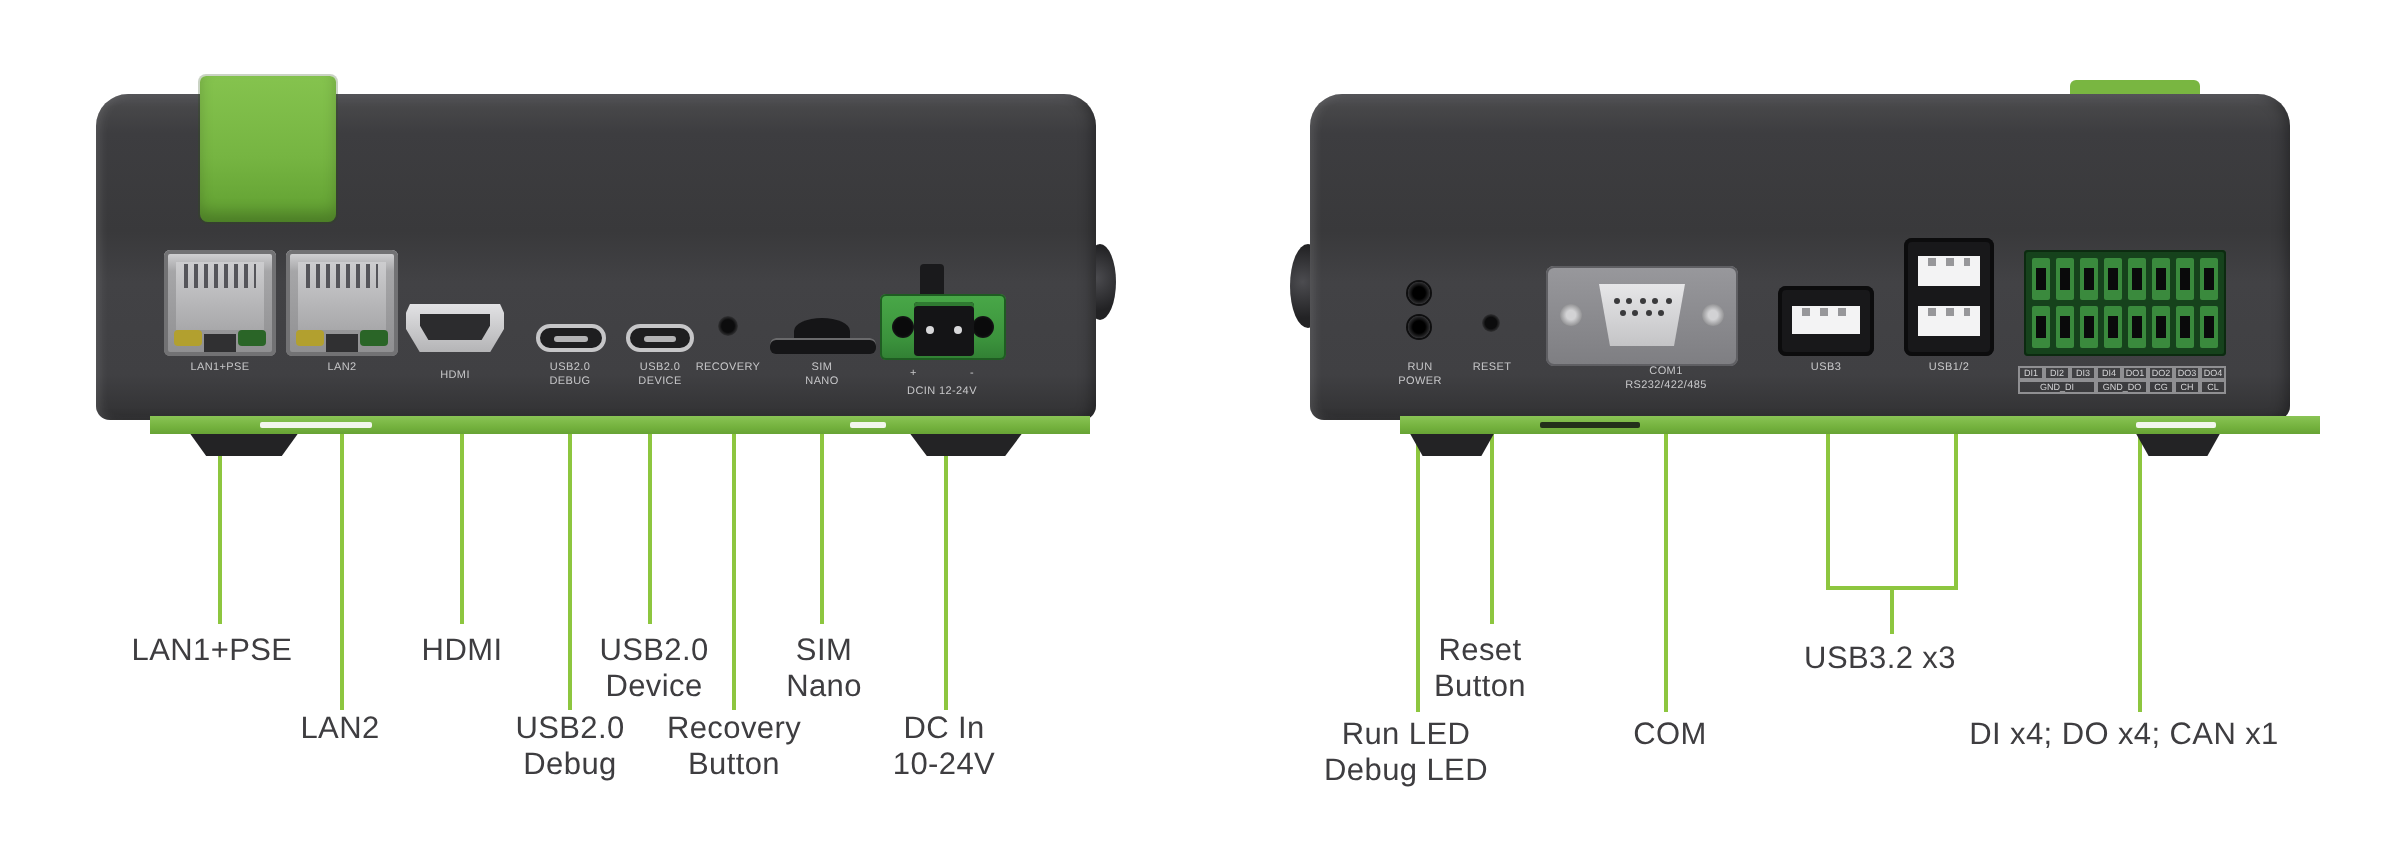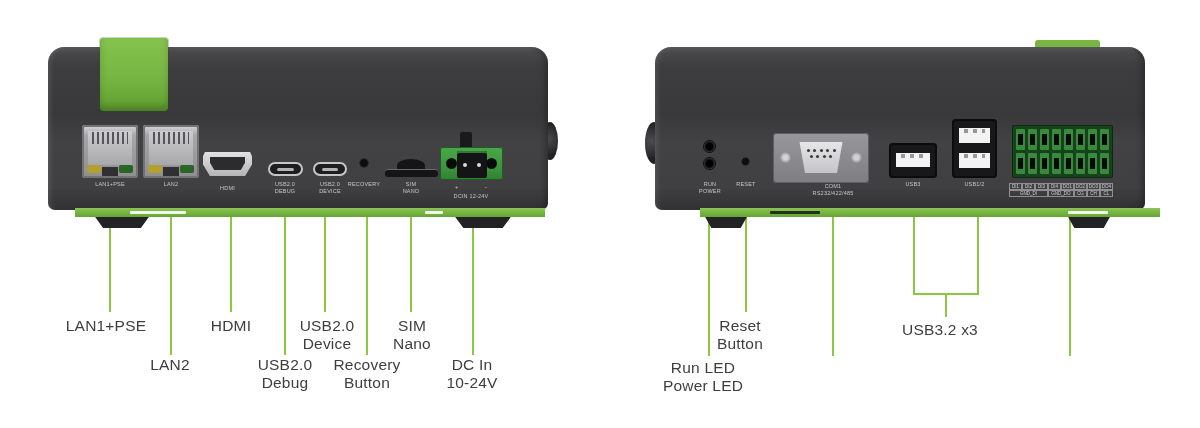--- a/index.html
+++ b/index.html
@@ -333,22 +333,27 @@
     <div>DC In</div>
     <div>10-24V</div>
   </div>
 
   <div class="callout" style="left:740px;top:317px;">
     <div>Reset</div>
     <div>Button</div>
   </div>
   <div class="callout" style="left:703px;top:359px;">
     <div>Run LED</div>
-    <div>Power LED</div>
+    <div>Debug LED</div>
   </div>
   <div class="callout" style="left:835px;top:359px;">
+    <div>COM</div>
   </div>
   <div class="callout" style="left:940px;top:321px;">
     <div>USB3.2 x3</div>
     <div></div>
   </div>
+  <div class="callout" style="left:1062px;top:359px;">
+    <div>DI x4; DO x4; CAN x1</div>
+    <div></div>
+  </div>
 
 </div>
 
 </body></html>

